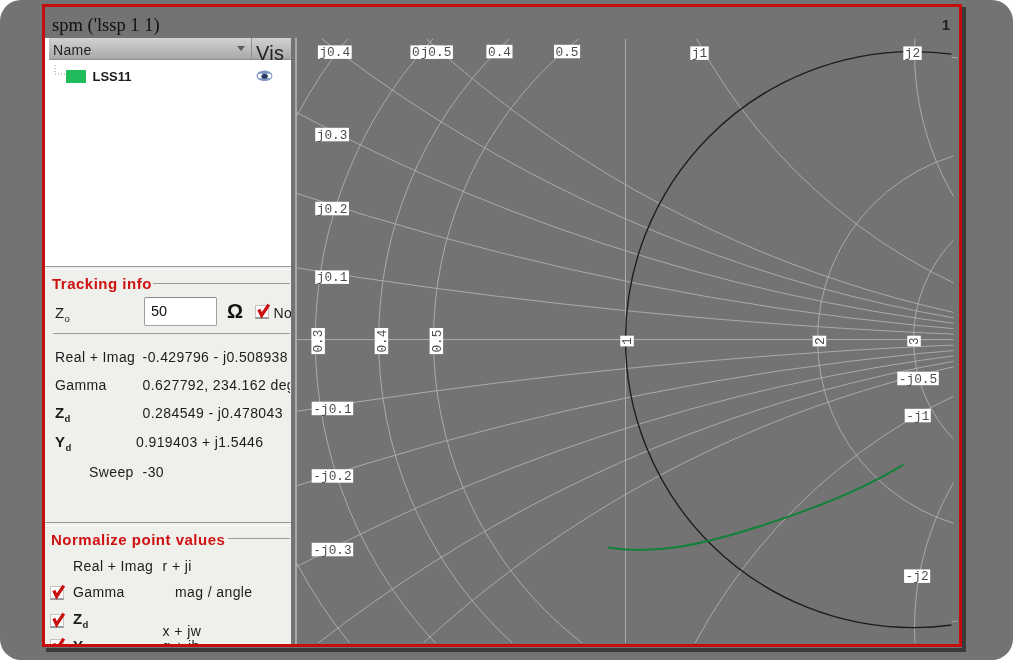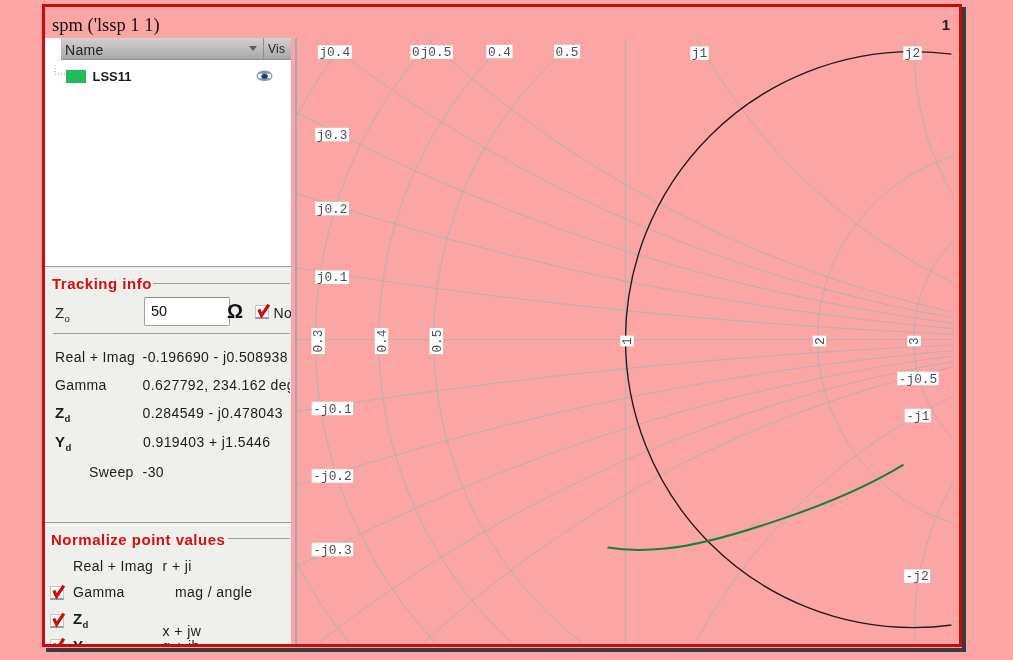--- a/index.html
+++ b/index.html
@@ -1,29 +1,29 @@
 <!DOCTYPE html>
 <html><head>
 <meta charset="utf-8">
 <style>
 html,body{margin:0;padding:0;background:#fff;}
 *{-webkit-font-smoothing:antialiased;}
-#page{position:relative;width:1013px;height:660px;background:#fca5a5;overflow:hidden;
-  font-family:"Liberation Sans",sans-serif;-webkit-font-smoothing:antialiased;}
+#page{position:relative;width:1013px;height:660px;background:#737373;overflow:hidden;
+  font-family:"Liberation Sans",sans-serif;border-radius:21px;-webkit-font-smoothing:antialiased;}
 .abs{position:absolute;}
 #winborder{left:42px;top:4px;width:913.5px;height:637px;border:3px solid #c60c0c;background:transparent;}
 #rshadow{left:961.5px;top:7px;width:4px;height:644.5px;background:#3a3a3a;}
 #bshadow{left:46px;top:647.5px;width:919.5px;height:4px;background:#3a3a3a;}
 #title{left:52px;top:14.5px;font-family:"Liberation Serif",serif;font-size:18.5px;color:#111;}
 #pageno{left:925px;top:16px;width:25px;text-align:right;font-size:15px;font-weight:bold;color:#222;}
 #panel{left:45px;top:38.4px;width:246px;height:606.1px;background:#fff;overflow:hidden;}
-#phead{position:absolute;left:16px;top:0;width:286px;height:21px;
+#phead{position:absolute;left:4px;top:0;width:286px;height:21px;
   background:linear-gradient(#d2d2d0,#a8a8a6);border-bottom:1px solid #8e8e8e;text-align:right;}
 #phead .nm{position:absolute;left:4px;top:4px;font-size:14px;letter-spacing:0.3px;color:#222;}
-#phead .vis{position:absolute;left:207px;top:4px;font-size:12px;letter-spacing:0.3px;color:#222;}
+#phead .vis{position:absolute;left:207px;top:4px;font-size:20px;letter-spacing:0.3px;color:#222;}
 #phead .tri{position:absolute;left:188px;top:8px;width:0;height:0;
   border-left:4.5px solid transparent;border-right:4.5px solid transparent;border-top:5px solid #5c5c5c;}
 #phead .sep{position:absolute;left:202px;top:0;width:1px;height:21px;background:#8f8f8f;}
 #sect{position:absolute;left:0;top:228.6px;width:246px;height:377.5px;background:#efefec;}
 .groove{position:absolute;left:0;width:246px;height:2px;border-top:1px solid #9b9b9b;border-bottom:1px solid #fff;}
 .rule{position:absolute;height:1px;background:#9b9b9b;}
 .rhead{position:absolute;font-size:15px;font-weight:bold;color:#cf1111;letter-spacing:0.5px;}
 .lbl{position:absolute;font-size:14px;letter-spacing:0.4px;color:#1c1c1c;white-space:pre;}
 .val{position:absolute;font-size:14px;letter-spacing:0.4px;color:#1c1c1c;white-space:pre;}
 sub.s{font-size:9.5px;}
@@ -153,42 +153,42 @@
       <ellipse cx="8.6" cy="6.3" rx="3.2" ry="2.4" fill="#253a63"></ellipse>
     </svg>
 
     <div id="sect"></div>
     <div class="groove" style="top:227.6px;"></div>
 
     <div class="rhead" style="left:7px;top:237px;">Tracking info</div>
     <div class="rule" style="left:108px;top:244.5px;width:137px;"></div>
 
     <div class="lbl" style="left:10px;top:266px;font-weight:normal;font-size:15px;">Z<sub class="s">o</sub></div>
-    <div class="abs" style="left:99px;top:258.6px;width:86px;height:29px;box-sizing:border-box;background:#fff;
+    <div class="abs" style="left:99px;top:258.6px;width:73px;height:29px;box-sizing:border-box;background:#fff;
       border:1.5px solid #9f9f9f;border-top-color:#8a8a8a;border-radius:2px;text-decoration:underline;">
       <div style="position:absolute;left:6px;top:5px;font-size:14.5px;color:#111;">50</div>
     </div>
     <div class="abs" style="left:182px;top:262px;font-size:20px;font-weight:bold;color:#111;">Ω</div>
     <div class="cb" style="left:210px;top:266.6px;">
         <svg width="16" height="16">
       <path d="M2.8,6.5 L5.6,12.5 L12.8,1.6" fill="none" stroke="#cc0d0d" stroke-width="3.2"></path>
         </svg>
       </div>
     <div class="lbl" style="left:228.5px;top:267px;">Normalize</div>
 
     <div class="rule" style="left:8px;top:295px;width:237px;"></div>
 
     <div class="lbl" style="left:10px;top:310.6px;">Real + Imag</div>
-    <div class="val" style="left:97.6px;top:310.6px;">-0.196690 - j0.508938</div>
+    <div class="val" style="left:97.6px;top:310.6px;">-0.429796 - j0.508938</div>
     <div class="lbl" style="left:10px;top:338.6px;">Gamma</div>
     <div class="val" style="left:97.6px;top:338.6px;width:147px;overflow:hidden;">0.627792, 234.162 deg</div>
     <div class="lbl" style="left:10px;top:366px;font-weight:bold;font-size:15px;">Z<sub class="s">d</sub></div>
     <div class="val" style="left:97.6px;top:367px;">0.284549 - j0.478043</div>
     <div class="lbl" style="left:10px;top:394.6px;font-weight:bold;font-size:15px;">Y<sub class="s">d</sub></div>
-    <div class="val" style="left:98px;top:395.6px;text-align:center;">0.919403 + j1.5446</div>
+    <div class="val" style="left:91px;top:395.6px;text-align:center;">0.919403 + j1.5446</div>
     <div class="lbl" style="left:10px;top:426px;margin-left:34px;">Sweep</div>
     <div class="val" style="left:97.6px;top:426px;">-30</div>
 
     <div class="groove" style="top:484.1px;"></div>
     <div class="rhead" style="left:6px;top:492.6px;">Normalize point values</div>
     <div class="rule" style="left:183px;top:500px;width:62px;"></div>
 
     <div class="lbl" style="left:28px;top:519.6px;">Real + Imag</div>
     <div class="val" style="left:117.6px;top:519.6px;">r + ji</div>
     <div class="cb" style="left:5px;top:547.6px;">

